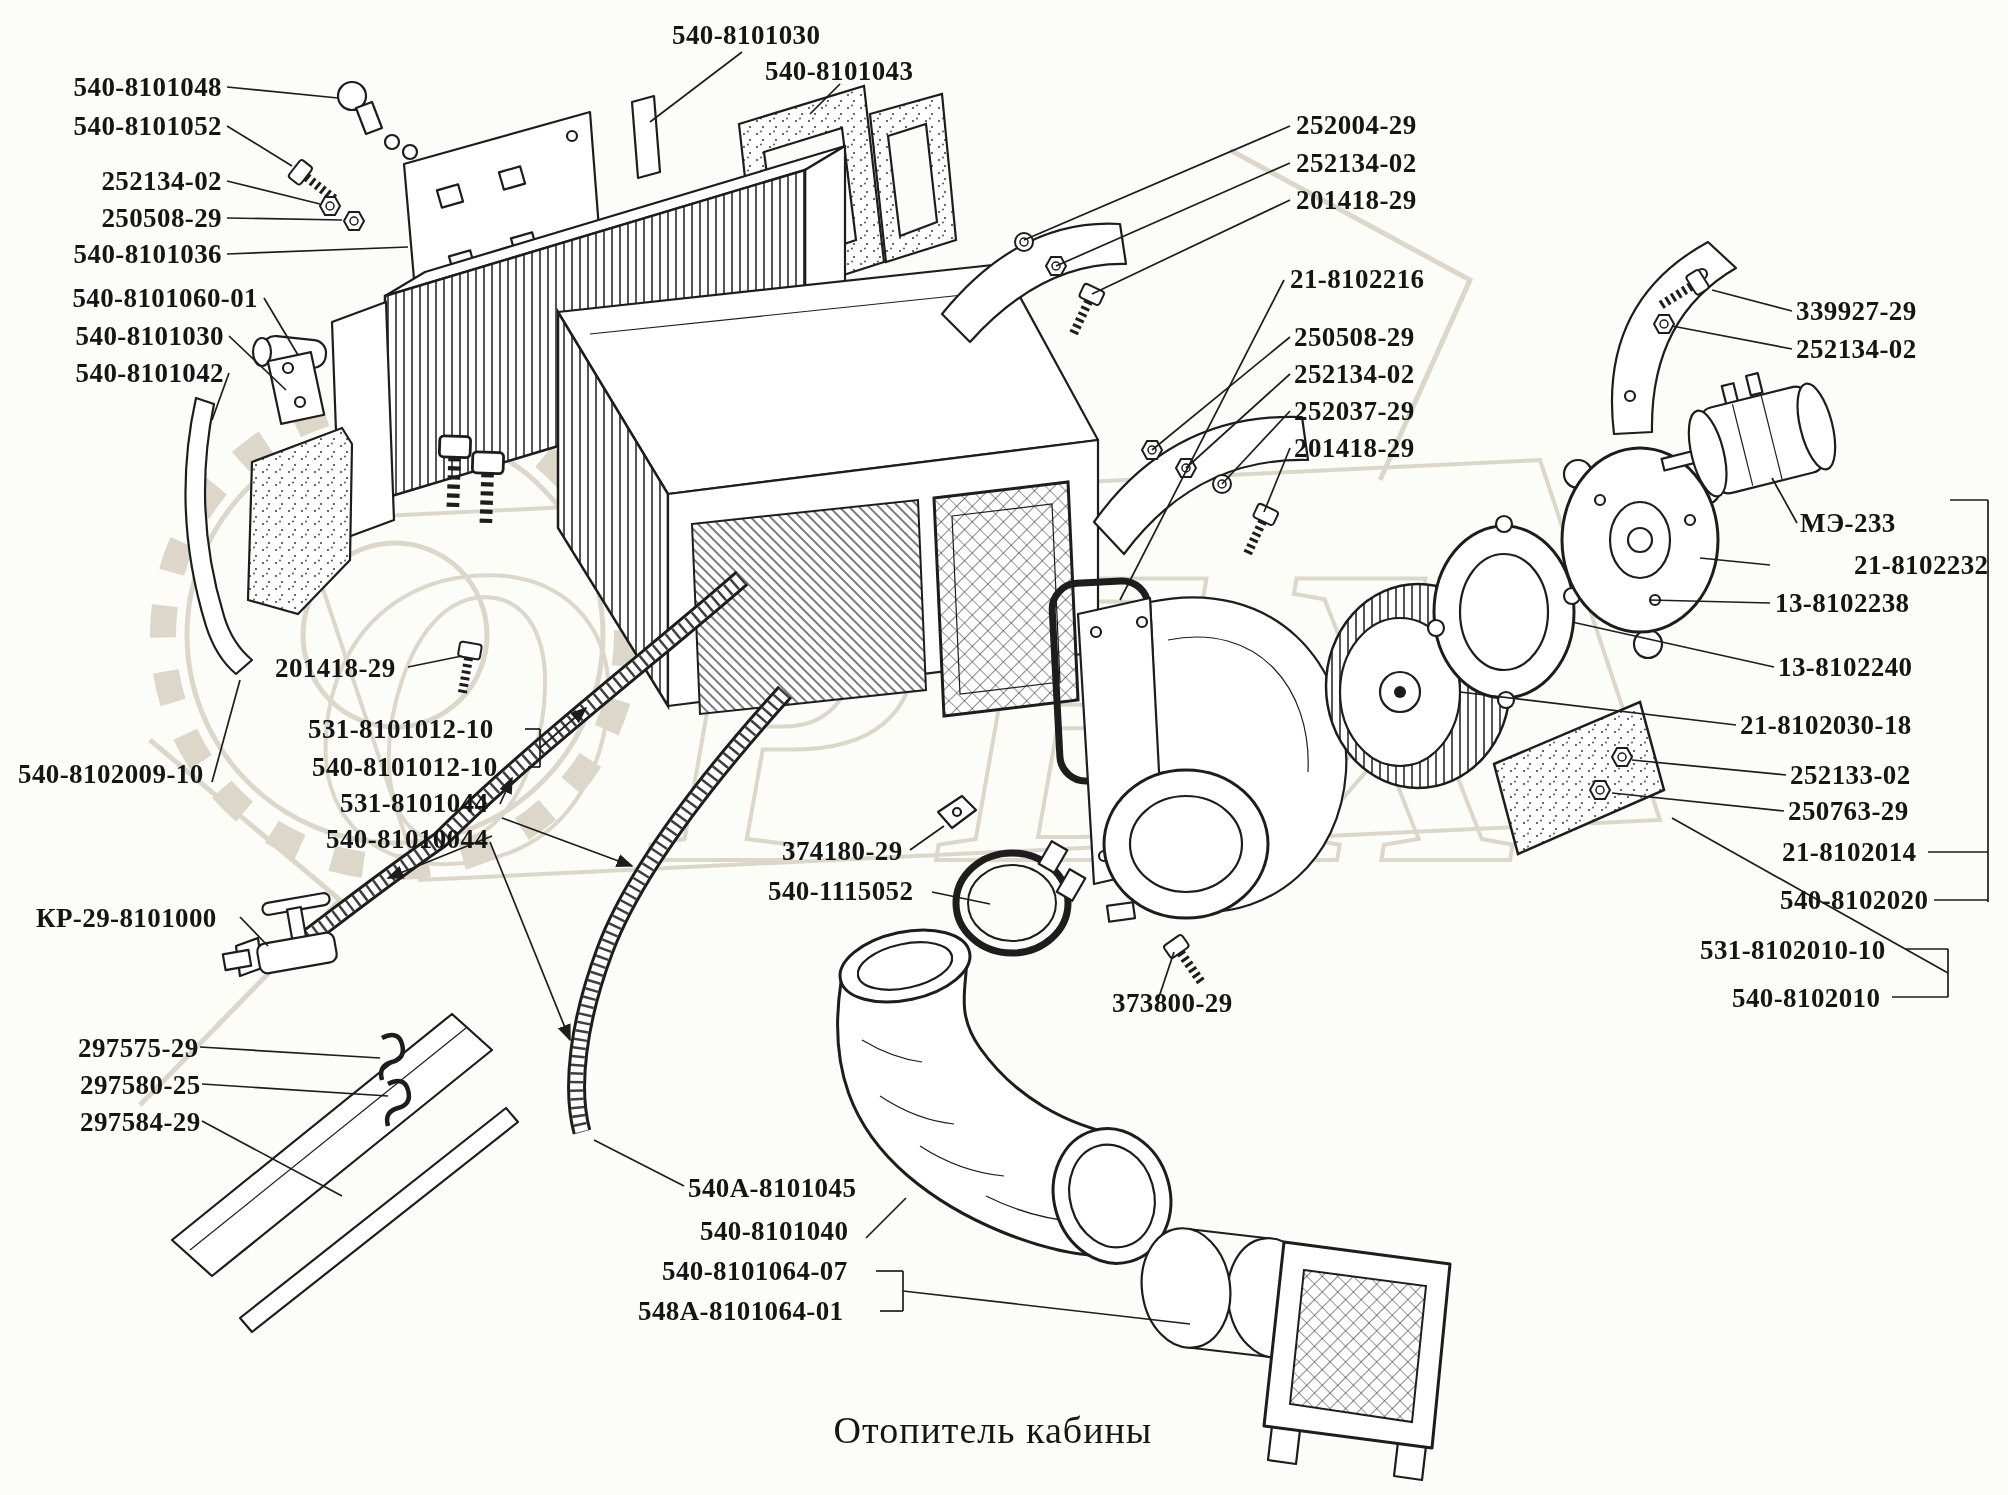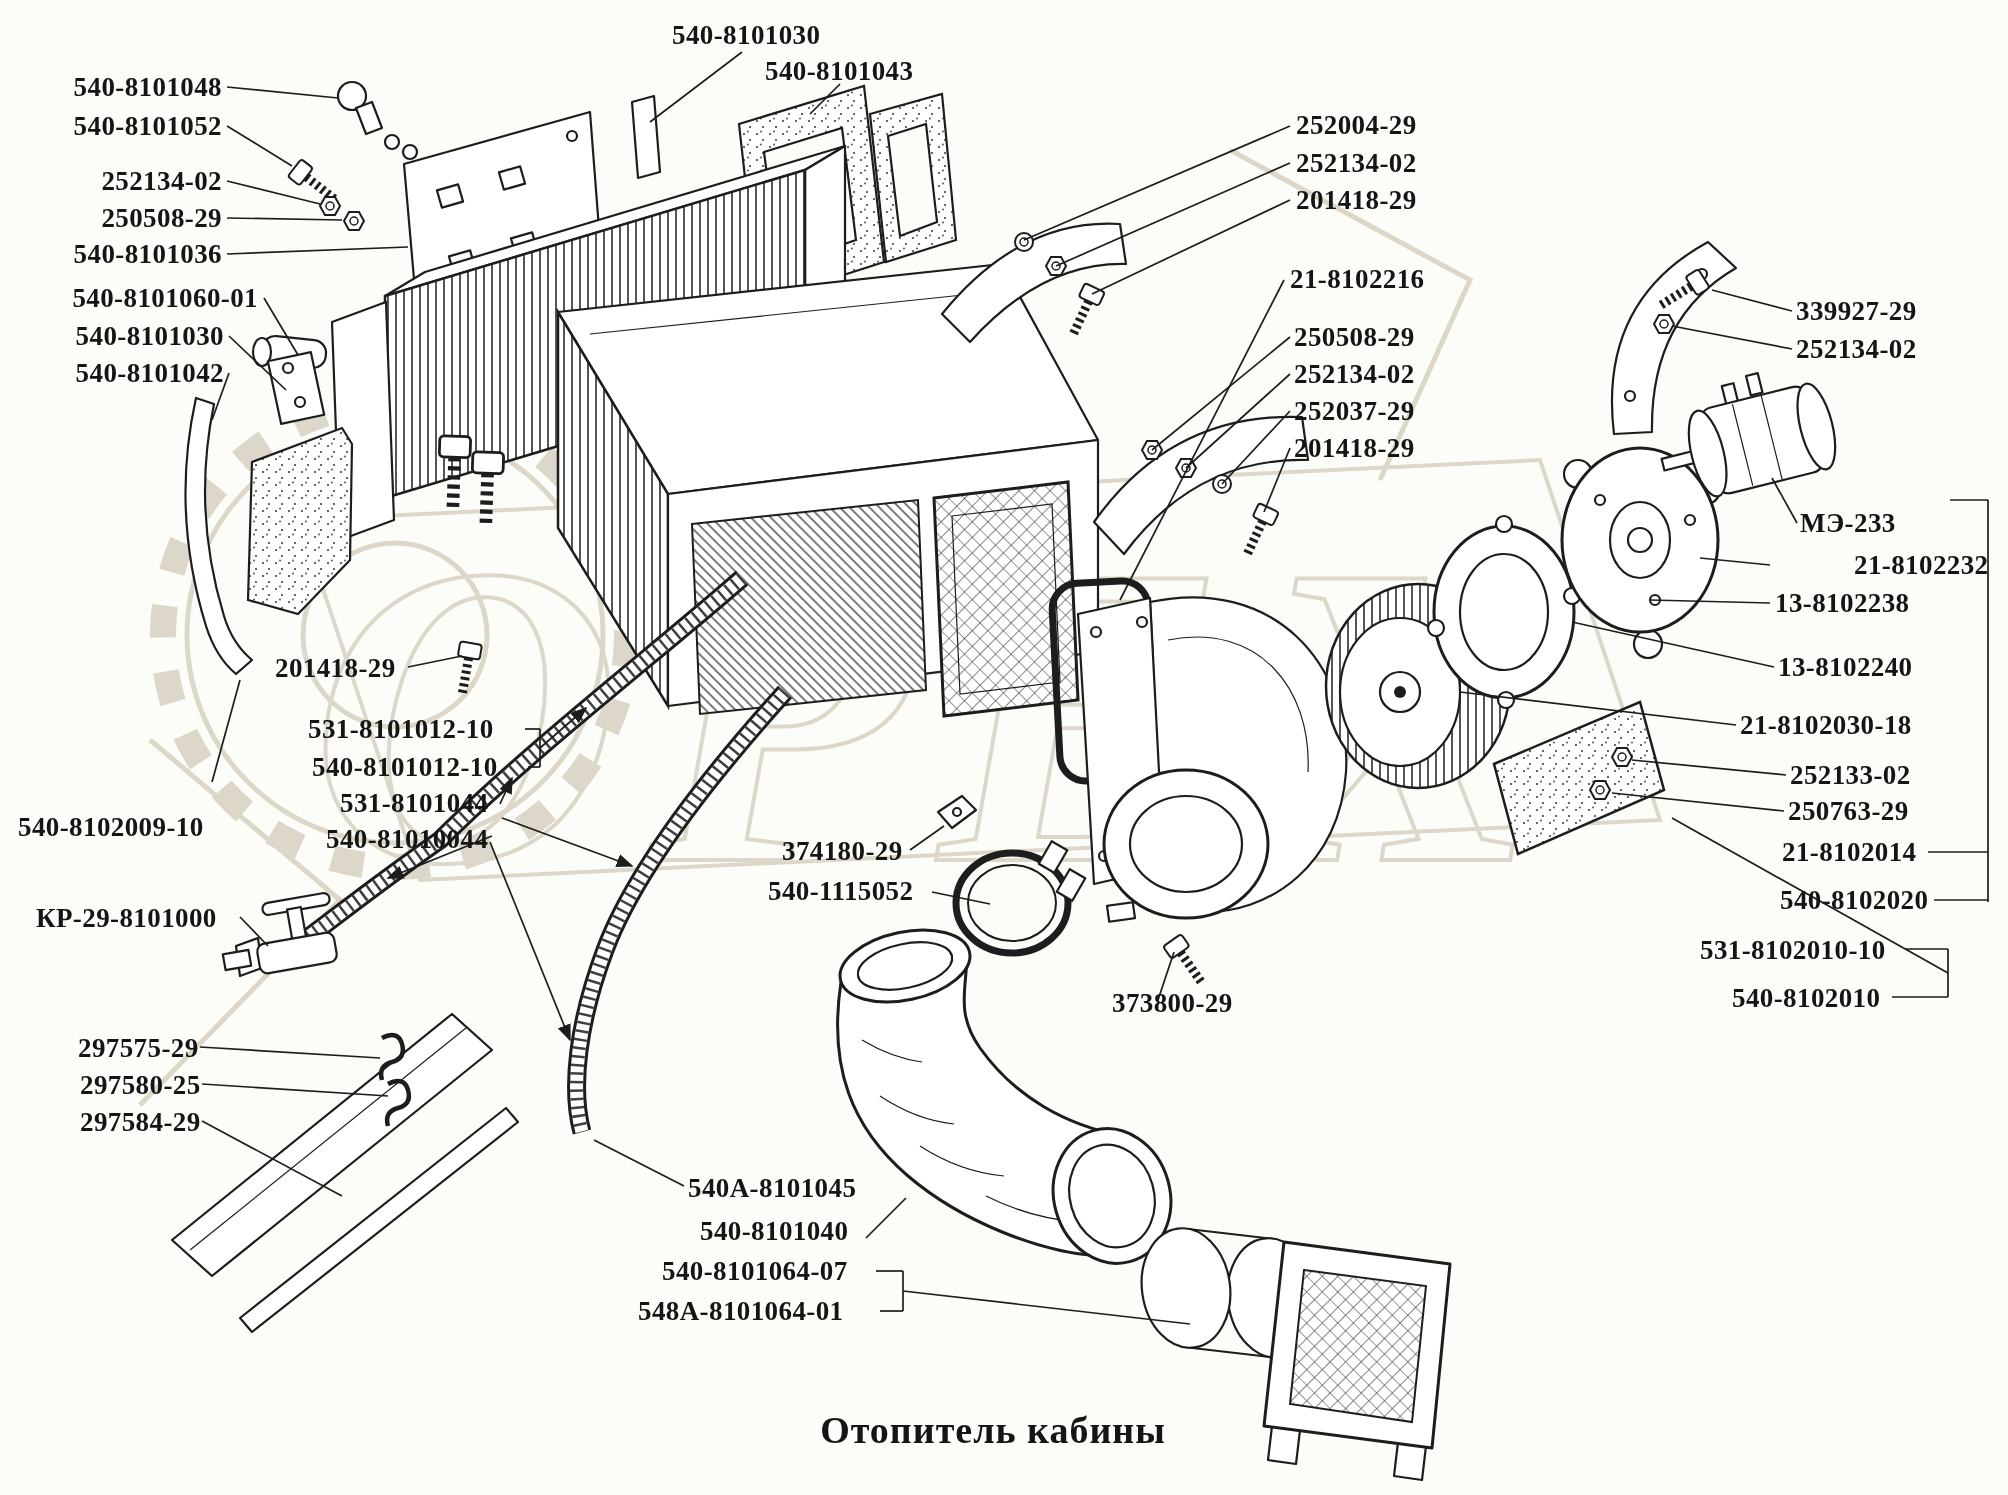--- a/index.html
+++ b/index.html
@@ -2,21 +2,21 @@
 <html><head>
 <meta charset="utf-8">
 <style>
   html,body{margin:0;padding:0;background:#9a9a9a;}
   .page{position:relative;width:2008px;height:1495px;background:#fcfcf9;overflow:hidden;
         font-family:"Liberation Serif",serif;color:#151515;}
   .page svg{position:absolute;left:0;top:0;}
   .lbl{position:absolute;font-weight:700;font-size:27px;line-height:1;white-space:nowrap;letter-spacing:.4px;}
   .ra{transform:translateX(-100%);}
   .dtitle{position:absolute;left:993px;top:1408px;transform:translateX(-50%);
-          font-weight:700;font-size:38px;letter-spacing:1px;}
+          font-weight:400;font-size:38px;letter-spacing:1px;}
   .ink{fill:#ffffff;stroke:#1d1d1d;stroke-width:2.2;stroke-linejoin:round;}
   .ink3{fill:#ffffff;stroke:#1d1d1d;stroke-width:3;stroke-linejoin:round;}
   .ld{stroke:#1d1d1d;stroke-width:1.7;fill:none;}
   .thin{stroke:#1d1d1d;stroke-width:1.2;fill:none;}
   .wm{fill:none;stroke:#ddd7ca;}
 </style>
 </head>
 <body>
 
 <div class="page">
@@ -376,21 +376,21 @@
 <div class="lbl" style="left:1775px;top:590px">13-8102238</div>
 <div class="lbl" style="left:1778px;top:654px">13-8102240</div>
 <div class="lbl" style="left:1740px;top:712px">21-8102030-18</div>
 <div class="lbl" style="left:1790px;top:762px">252133-02</div>
 <div class="lbl" style="left:1788px;top:798px">250763-29</div>
 <div class="lbl" style="left:1782px;top:839px">21-8102014</div>
 <div class="lbl" style="left:1780px;top:887px">540-8102020</div>
 <div class="lbl" style="left:1700px;top:937px">531-8102010-10</div>
 <div class="lbl" style="left:1732px;top:985px">540-8102010</div>
 <div class="lbl" style="left:275px;top:655px">201418-29</div>
-<div class="lbl" style="left:18px;top:814px">540-8102009-10</div>
+<div class="lbl" style="left:18px;top:761px">540-8102009-10</div>
 <div class="lbl" style="left:308px;top:716px">531-8101012-10</div>
 <div class="lbl" style="left:312px;top:754px">540-8101012-10</div>
 <div class="lbl" style="left:340px;top:790px">531-8101044</div>
 <div class="lbl" style="left:326px;top:826px">540-81010044</div>
 <div class="lbl" style="left:36px;top:905px">КР-29-8101000</div>
 <div class="lbl" style="left:782px;top:838px">374180-29</div>
 <div class="lbl" style="left:768px;top:878px">540-1115052</div>
 <div class="lbl" style="left:1112px;top:990px">373800-29</div>
 <div class="lbl" style="left:78px;top:1035px">297575-29</div>
 <div class="lbl" style="left:80px;top:1072px">297580-25</div>

